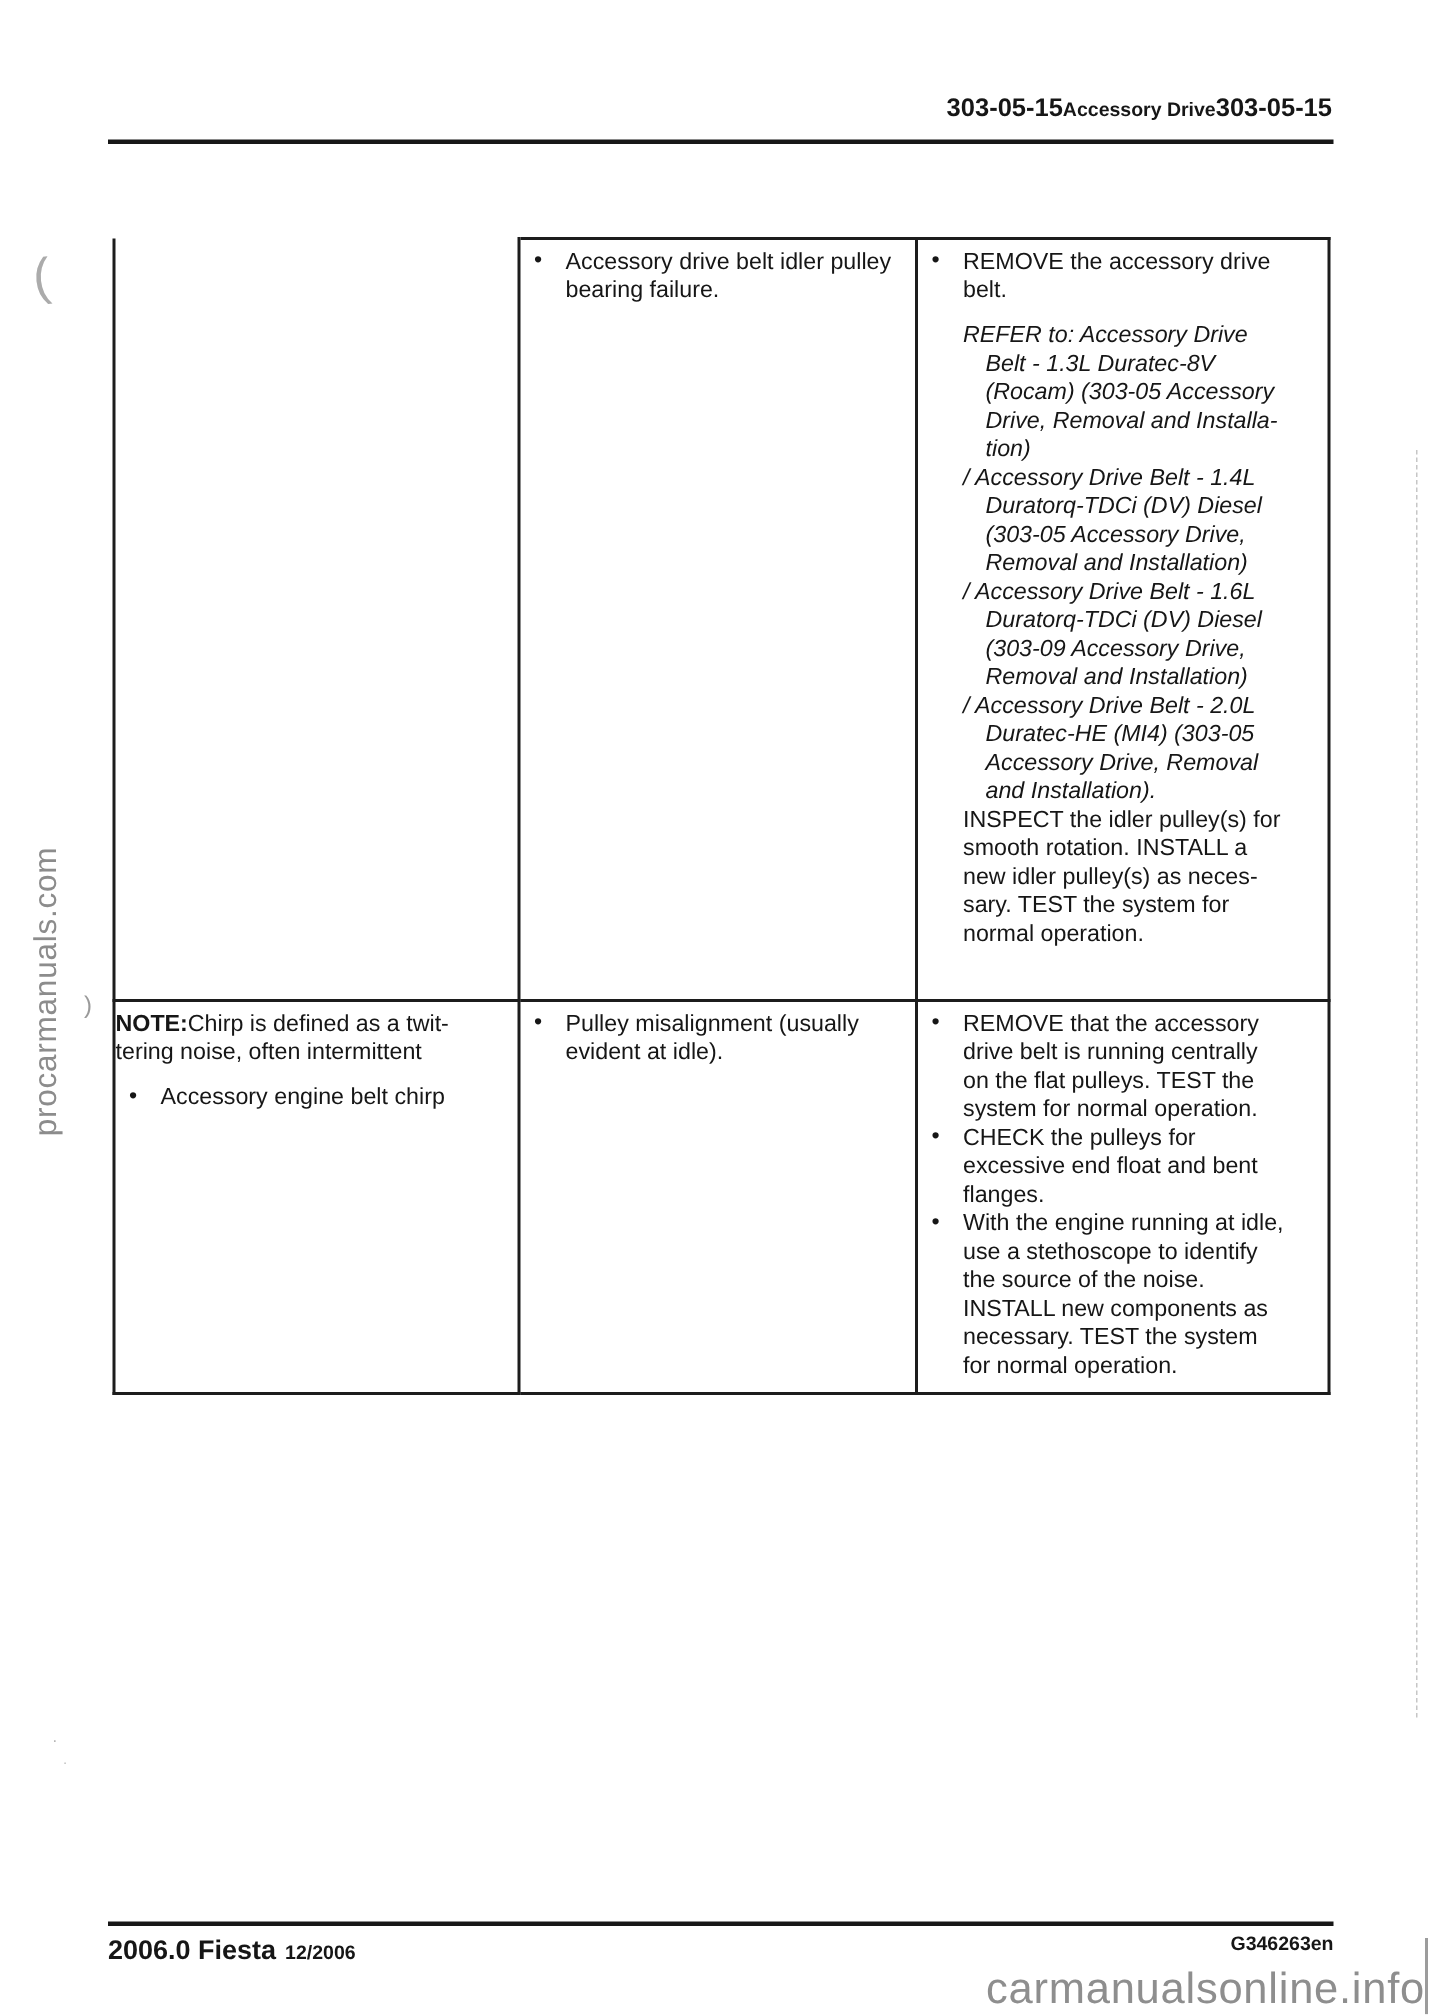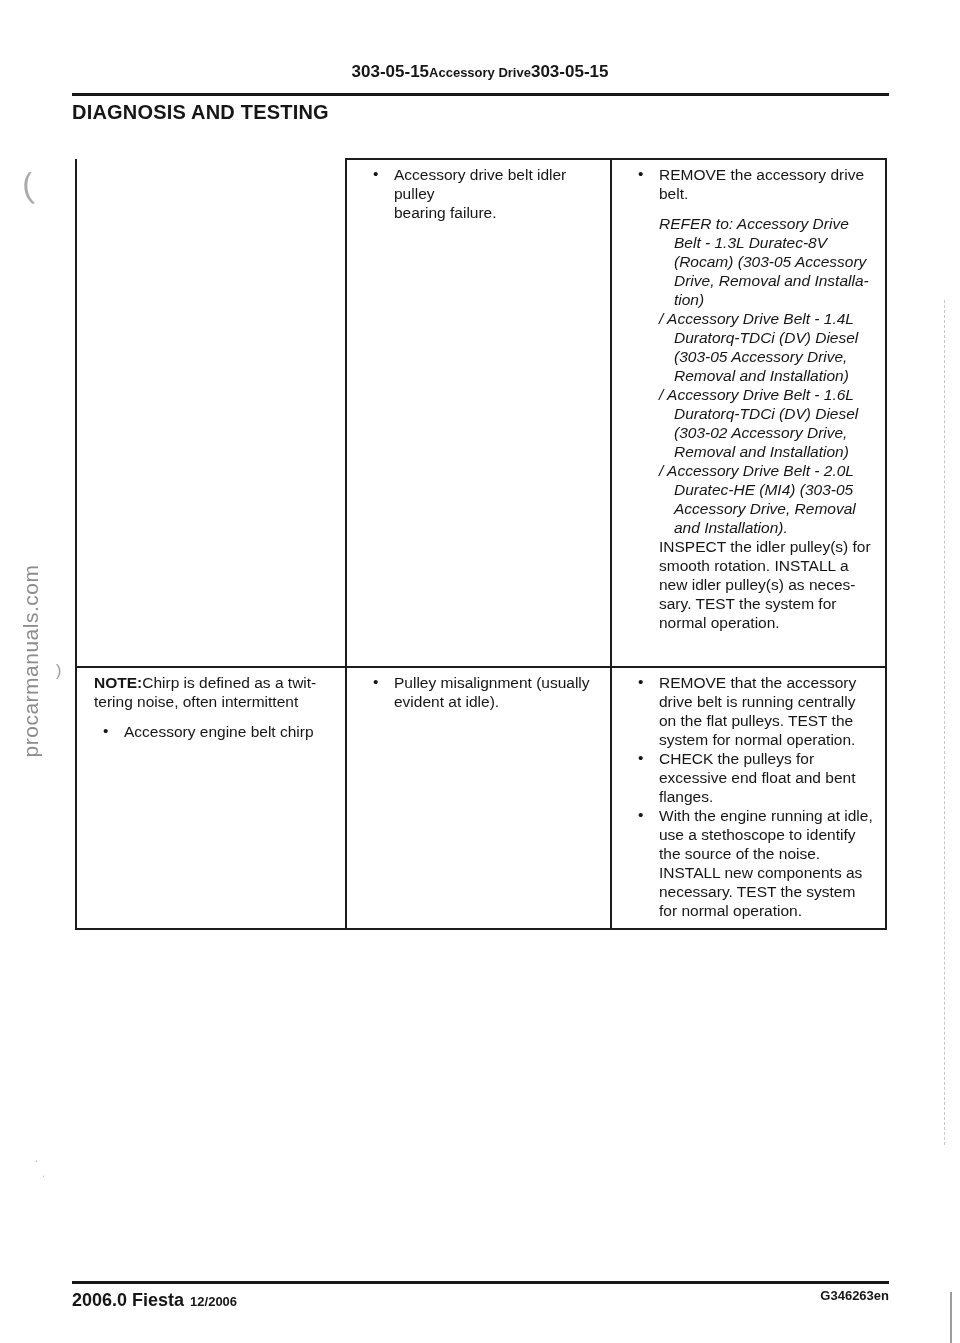--- a/index.html
+++ b/index.html
@@ -11,21 +11,21 @@
     background: #ffffff;
     font-family: "Liberation Sans", "DejaVu Sans", sans-serif;
     color: #161616;
     overflow: hidden;
   }
 
   
   .pg-header {
     position: absolute;
     top: 62px; left: 72px; width: 816px;
-    display: flex; justify-content: center; align-items: baseline;
+    display: flex; justify-content: flex-end; align-items: baseline;
     font-weight: bold; font-size: 17px;
   }
   .pg-header .title { font-size: 13px; }
 
   .rule {
     position: absolute; left: 72px; width: 817px; height: 3px;
     background: #171717;
   }
   .rule.top { top: 93px; }
   .rule.bottom { top: 1281px; }
@@ -46,21 +46,21 @@
   .colheads .ch:nth-child(3) { width: 275px; }
 
   table.diag {
     position: absolute; top: 158px; left: 75px; width: 810px;
     border-collapse: collapse; table-layout: fixed;
     font-size: 15.5px; line-height: 19px;
   }
   table.diag td {
     vertical-align: top;
     border: 2px solid #1c1c1c;
-    padding: 5px 8px 8px 17px;
+    padding: 5px 8px 8px 0;
   }
   table.diag col.c1 { width: 270px; }
   table.diag col.c2 { width: 265px; }
   table.diag col.c3 { width: 275px; }
   table.diag tr.r0 td { height: 508px; }
   table.diag tr.r1 td { height: 248px; }
   table.diag tr.r0 td.sym { border-top: none; }
 
   
   .blk { white-space: pre-line; }
@@ -110,21 +110,20 @@
 
 <div class="page">
 
   <div class="pg-header">
     <span>303-05-15</span>
     <span class="title">Accessory Drive</span>
     <span>303-05-15</span>
   </div>
   <div class="rule top"></div>
 
-  <div class="section-title">DIAGNOSIS AND TESTING</div>
 
 
   <table class="diag">
     <colgroup>
         <col class="c1">
         <col class="c2">
         <col class="c3">
       </colgroup>
     <tbody>
         <tr class="r0">
@@ -140,21 +139,21 @@
 Belt - 1.3L Duratec-8V
 (Rocam) (303-05 Accessory
 Drive, Removal and Installa-
 tion)</div>
             <div class="blk hang">/ Accessory Drive Belt - 1.4L
 Duratorq-TDCi (DV) Diesel
 (303-05 Accessory Drive,
 Removal and Installation)</div>
             <div class="blk hang">/ Accessory Drive Belt - 1.6L
 Duratorq-TDCi (DV) Diesel
-(303-02 Accessory Drive,
+(303-09 Accessory Drive,
 Removal and Installation)</div>
             <div class="blk hang">/ Accessory Drive Belt - 2.0L
 Duratec-HE (MI4) (303-05
 Accessory Drive, Removal
 and Installation).</div>
             <div class="blk plain">INSPECT the idler pulley(s) for
 smooth rotation. INSTALL a
 new idler pulley(s) as neces-
 sary. TEST the system for
 normal operation.</div>
@@ -192,20 +191,21 @@
   <div class="rule bottom"></div>
   <div class="pg-footer">
     <div class="footer-left">
       <span class="footer-model">2006.0 Fiesta</span>
       <span class="footer-date">12/2006</span>
     </div>
     <span class="footer-code">G346263en</span>
   </div>
 
   <div class="wm-left">procarmanuals.com</div>
+  <div class="wm-bottom">carmanualsonline.info</div>
 
   <div class="artifact art-paren-open">(</div>
   <div class="artifact art-paren-close">)</div>
   <div class="artifact art-speck-1">.</div>
   <div class="artifact art-speck-2">.</div>
   <div class="scan-line-right"></div>
   <div class="scan-line-right-bottom"></div>
 
 </div>
 

